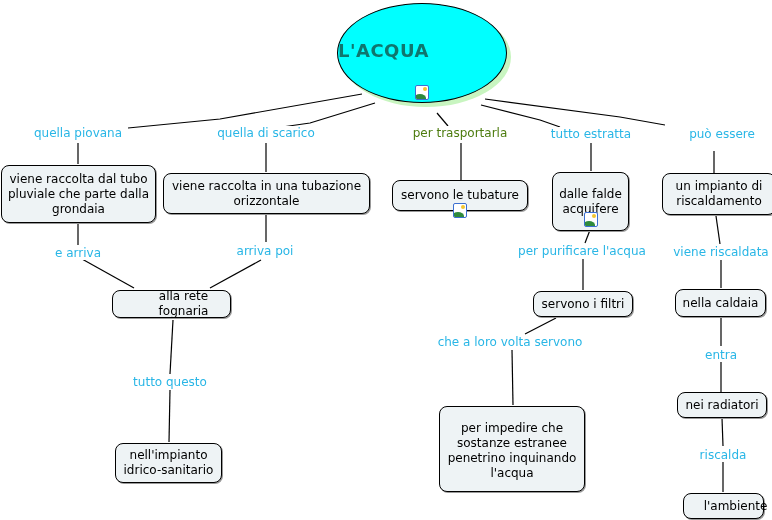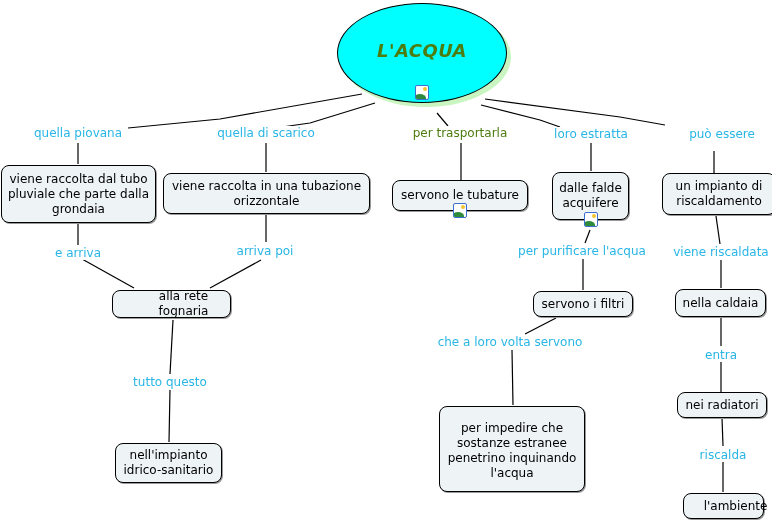--- a/index.html
+++ b/index.html
@@ -5,22 +5,22 @@
   html, body { margin:0; padding:0; background:#ffffff; }
   body { width:772px; height:520px; position:relative; overflow:hidden;
          font-family:"DejaVu Sans", "Liberation Sans", sans-serif; }
   #edges { position:absolute; left:0; top:0; width:772px; height:520px; }
   .root {
     position:absolute; left:337px; top:3px; width:170px; height:100px;
     border-radius:50%; background:#00ffff; border:1.5px solid #000;
     box-shadow:4px 4px 0 #c8f5c0; box-sizing:border-box;
   }
   .root-title {
-    position:absolute; left:0; right:0; top:36px; text-align:center;
-    font-weight:bold; font-style:italic; font-size:18px; color:#4d7c0f;
+    position:absolute; left:0; right:0; top:36px; 
+    font-weight:bold; font-size:18px; color:#0f766e;
     letter-spacing:0.5px;
   }
   .node {
     position:absolute; background:#eef3f5; border:1px solid #000;
     border-radius:8px; box-sizing:border-box; color:#000;
     font-size:12px; line-height:15px; text-align:center;
     display:flex; align-items:center; justify-content:center; padding:2px 4px;
     box-shadow:1px 1px 0 #999;
   }
   .node.tall { align-items:flex-start; padding-top:14px; }
@@ -79,41 +79,41 @@
   <div class="root-title">L'ACQUA</div>
   <div class="imgicon" style="left:77px; top:81px;">
     <span class="sun"></span>
       <span class="hill"></span>
   </div>
 </div>
 
 <div class="link" style="left:78px; top:126px;">quella piovana</div>
 <div class="link" style="left:266px; top:126px;">quella di scarico</div>
 <div class="link blue" style="left:460px; top:126px;">per trasportarla</div>
-<div class="link" style="left:591px; top:127px;">loro estratta</div>
+<div class="link" style="left:591px; top:127px;">tutto estratta</div>
 <div class="link" style="left:722px; top:127px;">può essere</div>
 
 <div class="link" style="left:78px; top:246px;">e arriva</div>
 <div class="link" style="left:265px; top:244px;">arriva poi</div>
 <div class="link" style="left:170px; top:375px;">tutto questo</div>
 <div class="link" style="left:582px; top:244px;">per purificare l'acqua</div>
 <div class="link" style="left:510px; top:335px;">che a loro volta servono</div>
 <div class="link" style="left:721px; top:245px;">viene riscaldata</div>
 <div class="link" style="left:721px; top:348px;">entra</div>
 <div class="link" style="left:723px; top:448px;">riscalda</div>
 
 <div class="node" style="left:1px; top:165px; width:155px; height:58px;">viene raccolta dal tubo pluviale che parte dalla grondaia</div>
 <div class="node" style="left:163px; top:173px; width:207px; height:41px;">viene raccolta in una tubazione orizzontale</div>
 <div class="node" style="left:392px; top:180px; width:136px; height:31px;">servono le tubature</div>
 <div class="imgicon" style="left:453px; top:203px;">
     <span class="sun"></span>
     <span class="hill"></span>
   </div>
 
-<div class="node" style="left:552px; top:172px; width:77px; height:48px;">dalle falde acquifere</div>
+<div class="node" style="left:552px; top:172px; width:77px; height:59px;">dalle falde acquifere</div>
 <div class="imgicon" style="left:584px; top:212px;">
     <span class="sun"></span>
     <span class="hill"></span>
   </div>
 
 <div class="node" style="left:662px; top:173px; width:114px; height:42px;">un impianto di riscaldamento</div>
 
 <div class="node" style="left:112px; top:290px; width:119px; height:28px;padding-left:28px;">alla rete fognaria</div>
 <div class="node" style="left:115px; top:443px; width:107px; height:40px;">nell'impianto idrico-sanitario</div>
 

